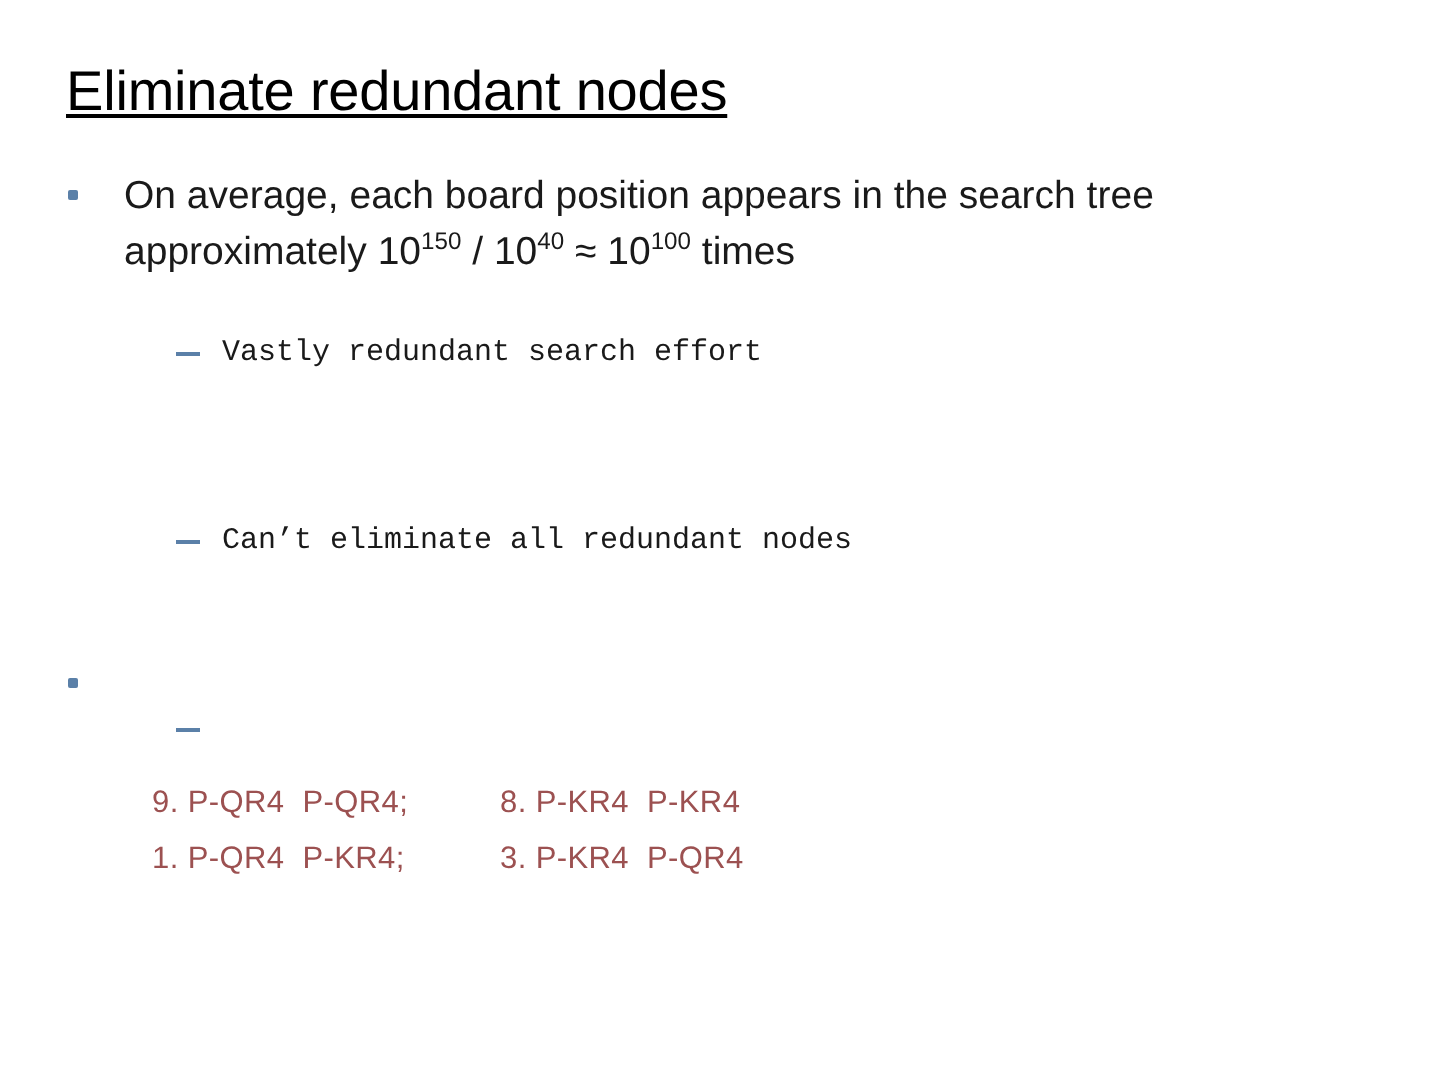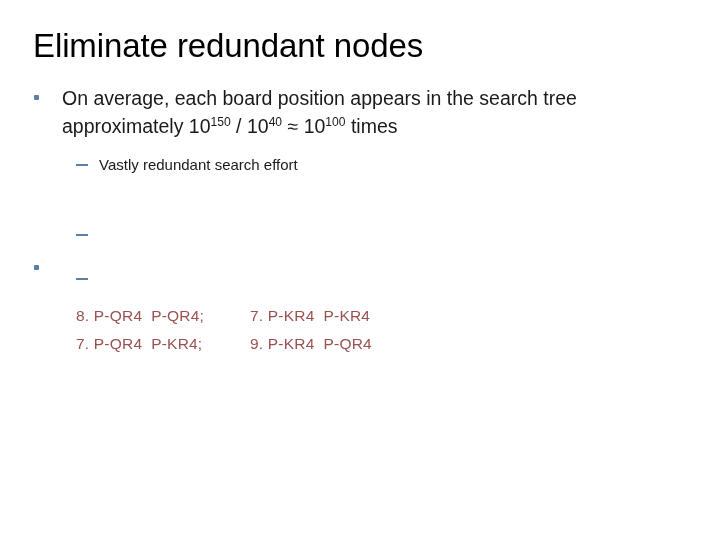--- a/index.html
+++ b/index.html
@@ -22,26 +22,27 @@
     background: #ffffff;
     box-sizing: border-box;
   }
 
   
   .slide-title {
     position: absolute;
     left: 33px;
     top: 26px;
     width: 650px;
-    font-size: 33px;
+    font-size: 28px;
     line-height: 40px;
     font-weight: 400;
     color: #000000;
     letter-spacing: -0.1px;
     white-space: nowrap;
+    text-decoration: underline;
   }
 
   
   .body {
     position: absolute;
     left: 0;
     top: 84px;
     width: 624px;
   }
 
@@ -66,21 +67,22 @@
   }
 
   
   .l2 {
     position: relative;
     padding-left: 95px;
     padding-right: 30px;
     font-size: 15px;
     line-height: 22px;
     color: #1a1a1a;
-    margin: 4px;
+    margin: 16px;
+    font-family: Liberation Mono, monospace;
   }
   .l2 .bullet-dash {
     position: absolute;
     left: 72px;
     top: 10px;
     width: 12px;
     height: 2px;
     background: #5b80a8;
   }
 
@@ -141,36 +143,37 @@
       <span>Vastly redundant search effort</span>
     </div>
 
     <div class="gap-lg"></div>
 
 
     <div class="gap-sm"></div>
 
     <div class="l2">
       <span class="bullet-dash"></span>
+      <span>Can’t eliminate all redundant nodes</span>
     </div>
 
     <div class="gap-lg"></div>
 
     <div class="l1">
       <span class="bullet-dot"></span>
     </div>
 
     <div class="gap-sm"></div>
 
     <div class="l2">
       <span class="bullet-dash"></span>
     </div>
 
     <div class="gap-md"></div>
 
 
     <div class="example-block">
-      <div class="move-line"><span class="col1">8. P-QR4  P-QR4;</span><span>7. P-KR4  P-KR4</span></div>
-      <div class="move-line"><span class="col1">7. P-QR4  P-KR4;</span><span>9. P-KR4  P-QR4</span></div>
+      <div class="move-line"><span class="col1">9. P-QR4  P-QR4;</span><span>8. P-KR4  P-KR4</span></div>
+      <div class="move-line"><span class="col1">1. P-QR4  P-KR4;</span><span>3. P-KR4  P-QR4</span></div>
     </div>
 
   </div>
 </div>
 
 </body></html>

